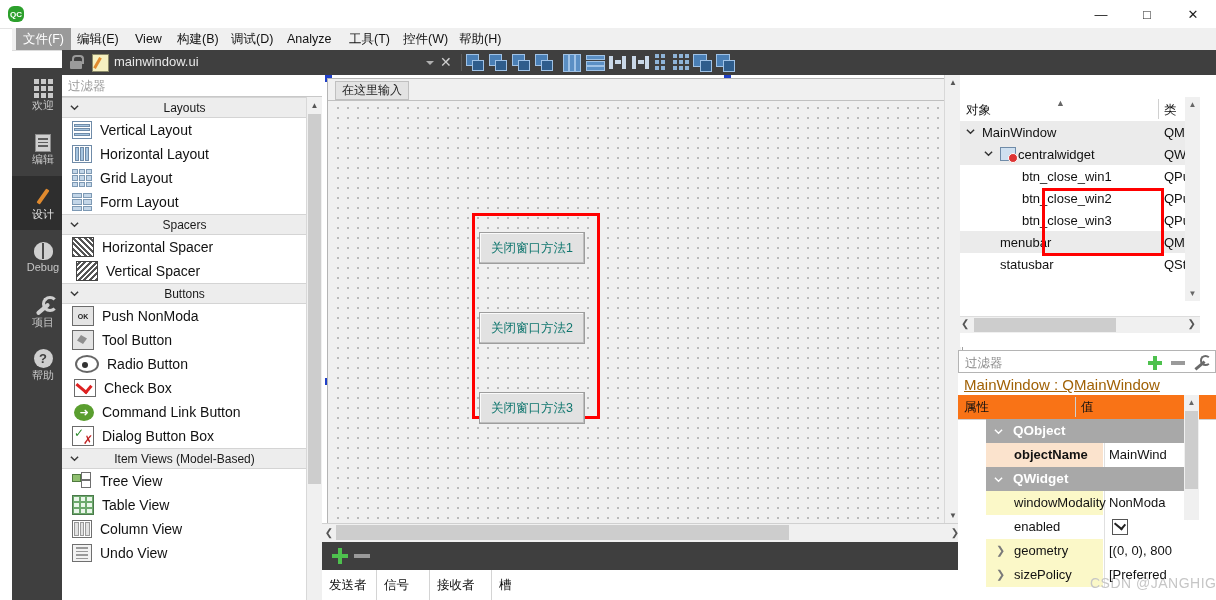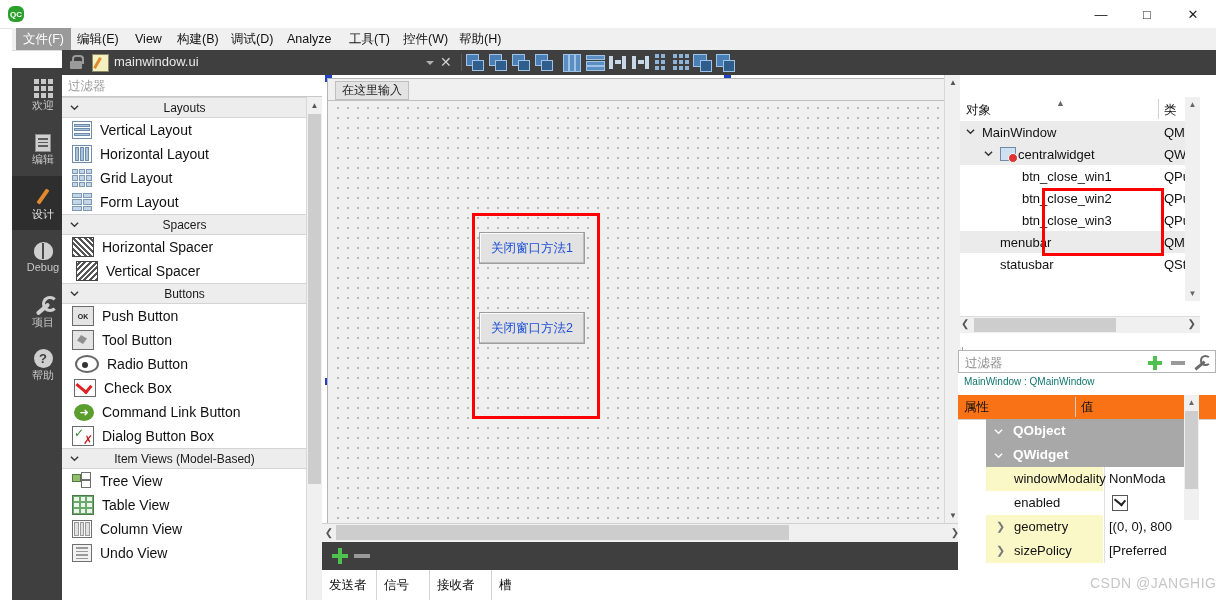--- a/index.html
+++ b/index.html
@@ -126,21 +126,21 @@
   .form{position:absolute;left:5px;top:3px;width:620px;height:452px;background:#f0f0f0;border:1px solid #b4b4b4;}
   .form-menubar{position:absolute;left:0;top:0;width:618px;height:21px;background:#f0f0f0;border-bottom:1px solid #c0c0c0;}
   .form-menu-ph{position:absolute;left:7px;top:2px;height:17px;padding:0 6px;background:#e3e3e3;border:1px solid #c0c0c0;
                  font-size:12px;color:#1a1a1a;display:flex;align-items:center;}
   .form-central{position:absolute;left:4px;top:23px;width:610px;height:424px;
     background-image:radial-gradient(#b9b9b9 0.9px,transparent 0.9px);
     background-size:10px 10px;background-position:1px 1px;background-color:#f0f0f0;}
   .handle{position:absolute;width:7px;height:7px;background:#2040c8;}
   .redbox{position:absolute;border:3px solid #ff0000;}
   .formbtn{position:absolute;background:#e2e2e2;border:1px solid #9d9d9d;display:flex;align-items:center;
-           justify-content:center;font-size:12.5px;color:#1d4ed8;box-shadow:inset -1px -1px 0 #bdbdbd,inset 1px 1px 0 #fafafa;}
+           justify-content:center;font-size:12.5px;color:#0f766e;box-shadow:inset -1px -1px 0 #bdbdbd,inset 1px 1px 0 #fafafa;}
   .hscroll{position:absolute;left:322px;top:523px;width:640px;height:18px;background:#f0f0f0;border-top:1px solid #d0d0d0;}
   .hscroll .thumb{position:absolute;left:14px;top:1px;width:453px;height:15px;background:#cdcdcd;}
   .hscroll .lf,.hscroll .rt{position:absolute;top:0;width:14px;height:17px;display:flex;align-items:center;
                             justify-content:center;font-size:10px;color:#555;}
   .hscroll .lf{left:0;} .hscroll .rt{right:0;}
   .vscroll-c{position:absolute;left:944px;top:75px;width:16px;height:448px;background:#f0f0f0;border-left:1px solid #d8d8d8;}
   .vscroll-c .up,.vscroll-c .dn{position:absolute;left:0;width:16px;height:15px;display:flex;align-items:center;
                                 justify-content:center;font-size:8px;color:#555;}
   .vscroll-c .up{top:0;} .vscroll-c .dn{bottom:0;}
 
@@ -188,21 +188,21 @@
   .pe-filter span{position:absolute;left:6px;top:4px;font-size:12.5px;color:#8a8a8a;}
   .pe-plus{position:absolute;left:189px;top:5px;width:14px;height:14px;}
   .pe-plus:before{content:"";position:absolute;left:5px;top:0;width:4px;height:14px;background:#4ec14e;}
   .pe-plus:after{content:"";position:absolute;left:0;top:5px;width:14px;height:4px;background:#4ec14e;}
   .pe-minus{position:absolute;left:212px;top:10px;width:14px;height:4px;background:#9a9a9a;}
   .pe-wrench{position:absolute;left:234px;top:4px;width:15px;height:15px;}
   .pe-wrench:before{content:"";position:absolute;left:1px;top:9px;width:12px;height:3px;background:#6a6a6a;transform:rotate(-40deg);}
   .pe-wrench:after{content:"";position:absolute;left:7px;top:0px;width:7px;height:7px;border:2px solid #6a6a6a;
                    border-radius:50%;border-right-color:transparent;}
   .pe-obj{position:absolute;left:0;top:23px;width:258px;height:22px;background:#fff;border-bottom:1px solid #d4d4d4;}
-  .pe-obj span{position:absolute;left:6px;top:3px;font-size:10px;color:#0f766e;}
+  .pe-obj span{position:absolute;left:6px;top:3px;font-size:15px;color:#a16207;text-decoration:underline;}
   .pe-head{position:absolute;left:0;top:45px;width:241px;height:24px;background:#f97316;border-bottom:1px solid #d0d0d0;padding-left:20px;}
   .pe-head .c1{position:absolute;left:6px;top:4px;font-size:12.5px;color:#111;}
   .pe-head .c2{position:absolute;left:123px;top:4px;font-size:12.5px;color:#111;}
   .pe-head .div{position:absolute;left:117px;top:2px;width:1px;height:20px;background:#d0d0d0;}
   .pe-rows{position:absolute;left:0;top:69px;width:241px;height:181px;overflow:hidden;}
   .pe-row{position:relative;height:24px;font-size:13px;color:#111;margin-left:28px;}
   .pe-row .grp{position:absolute;left:0;top:0;width:241px;height:24px;background:#a8a8a8;}
   .pe-row .grp-label{position:absolute;left:27px;top:4px;font-weight:bold;color:#fff;font-size:13.5px;}
   .pe-row .pname{position:absolute;left:28px;top:4px;white-space:nowrap;}
   .pe-row .pval{position:absolute;left:123px;top:4px;white-space:nowrap;}
@@ -390,21 +390,21 @@
         <div class="wb-cat">
           <span class="chev">
             <svg width="9" height="9" viewBox="0 0 10 10">
               <path d="M1 3 L5 7 L9 3" stroke="#3a3a3a" stroke-width="1.6" fill="none"></path>
             </svg>
           </span>
           <span>Buttons</span>
         </div>
         <div class="wb-item">
           <div class="wb-ico ic-push">OK</div>
-          <span>Push Button</span>
+          <span>Push NonModa</span>
         </div>
         <div class="wb-item">
           <div class="wb-ico ic-tool"></div>
           <span>Tool Button</span>
         </div>
         <div class="wb-item">
           <div class="wb-ico ic-radio"></div>
           <span>Radio Button</span>
         </div>
         <div class="wb-item">
@@ -559,20 +559,21 @@
     <div class="handle" style="left:402px;top:0px;"></div>
     <div class="handle" style="left:3px;top:303px;"></div>
     <div class="form">
       <div class="form-menubar">
         <div class="form-menu-ph">在这里输入</div>
       </div>
       <div class="form-central">
         <div class="redbox" style="left:140px;top:111px;width:122px;height:200px;"></div>
         <div class="formbtn" id="fbtn0" style="left:147px;top:130px;width:104px;height:30px;">关闭窗口方法1</div>
         <div class="formbtn" id="fbtn1" style="left:147px;top:210px;width:104px;height:30px;">关闭窗口方法2</div>
+        <div class="formbtn" id="fbtn2" style="left:147px;top:290px;width:104px;height:30px;">关闭窗口方法3</div>
       </div>
     </div>
   </div>
 
   <div class="vscroll-c">
     <div class="up">▲</div>
     <div class="dn">▼</div>
   </div>
   <div class="hscroll">
     <div class="lf">❮</div>
@@ -678,20 +679,26 @@
         <div class="pe-row">
           <div class="grp"></div>
           <span class="chev" style="left:8px;top:8px;z-index:2;">
             <svg width="9" height="9" viewBox="0 0 10 10">
               <path d="M1 3 L5 7 L9 3" stroke="#fff" stroke-width="1.6" fill="none"></path>
             </svg>
           </span>
           <span class="grp-label" style="z-index:2">QObject</span>
         </div>
         <div class="pe-row">
+          <div class="keycell" style="background:#fbe3cd"></div>
+          <div class="valcell" style="background:#fff"></div>
+          <span class="pname" style="z-index:2;font-weight:bold;">objectName</span>
+          <span class="pval" style="z-index:2">MainWind</span>
+        </div>
+        <div class="pe-row">
           <div class="grp"></div>
           <span class="chev" style="left:8px;top:8px;z-index:2;">
             <svg width="9" height="9" viewBox="0 0 10 10">
               <path d="M1 3 L5 7 L9 3" stroke="#fff" stroke-width="1.6" fill="none"></path>
             </svg>
           </span>
           <span class="grp-label" style="z-index:2">QWidget</span>
         </div>
         <div class="pe-row">
           <div class="keycell" style="background:#fbf8c8"></div>

